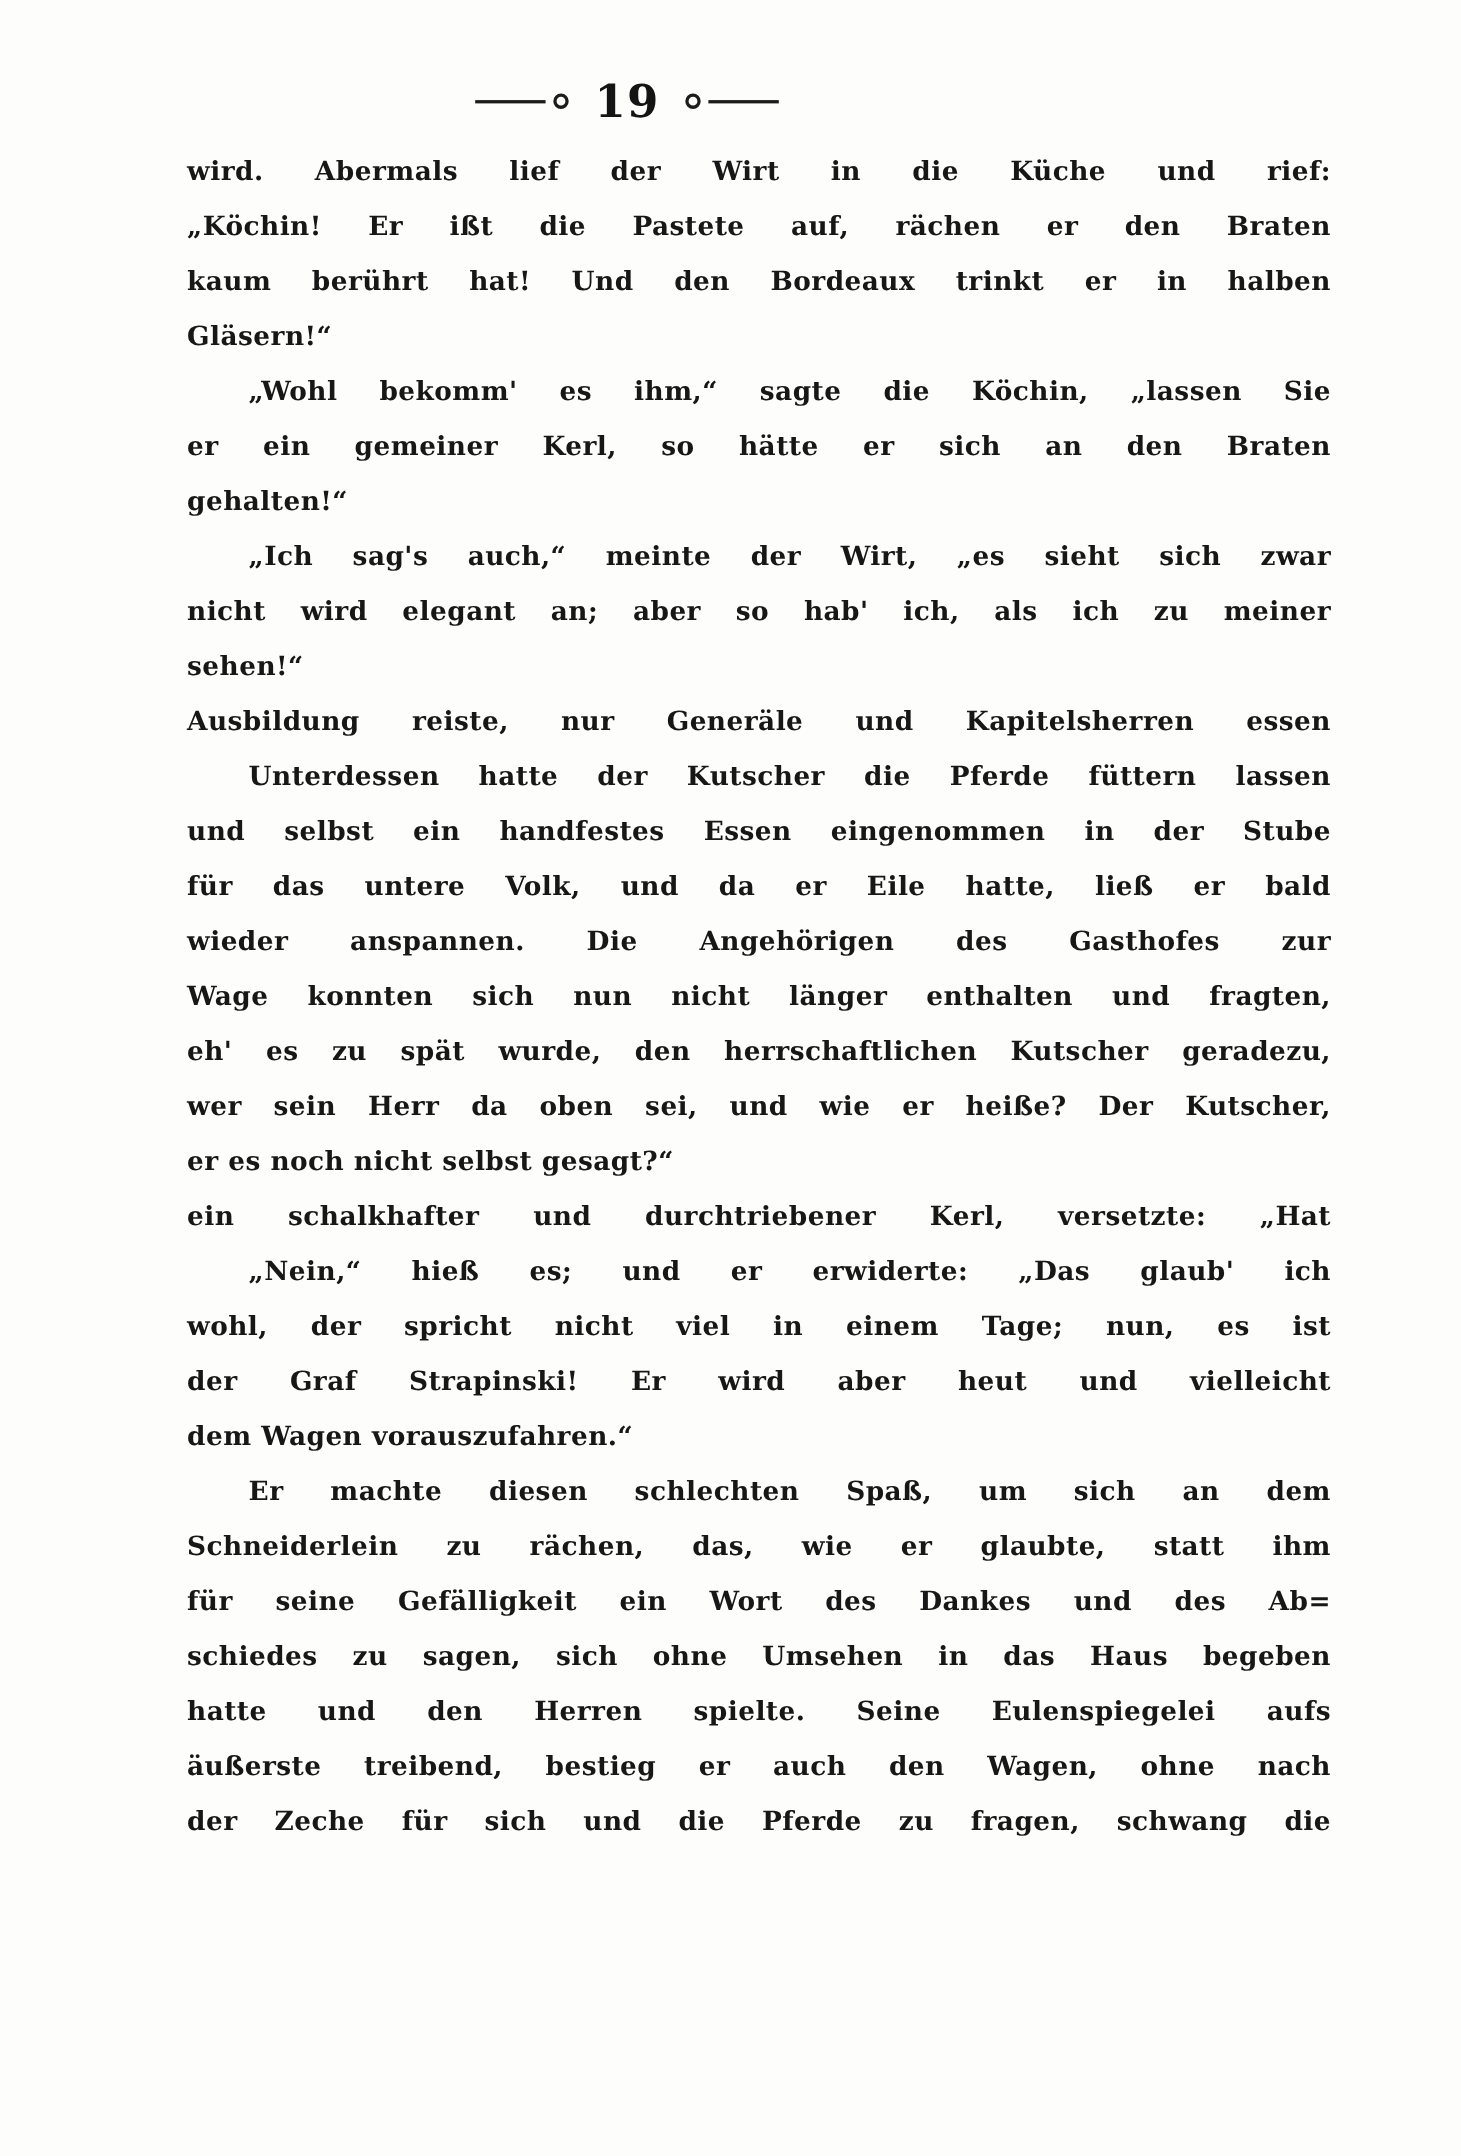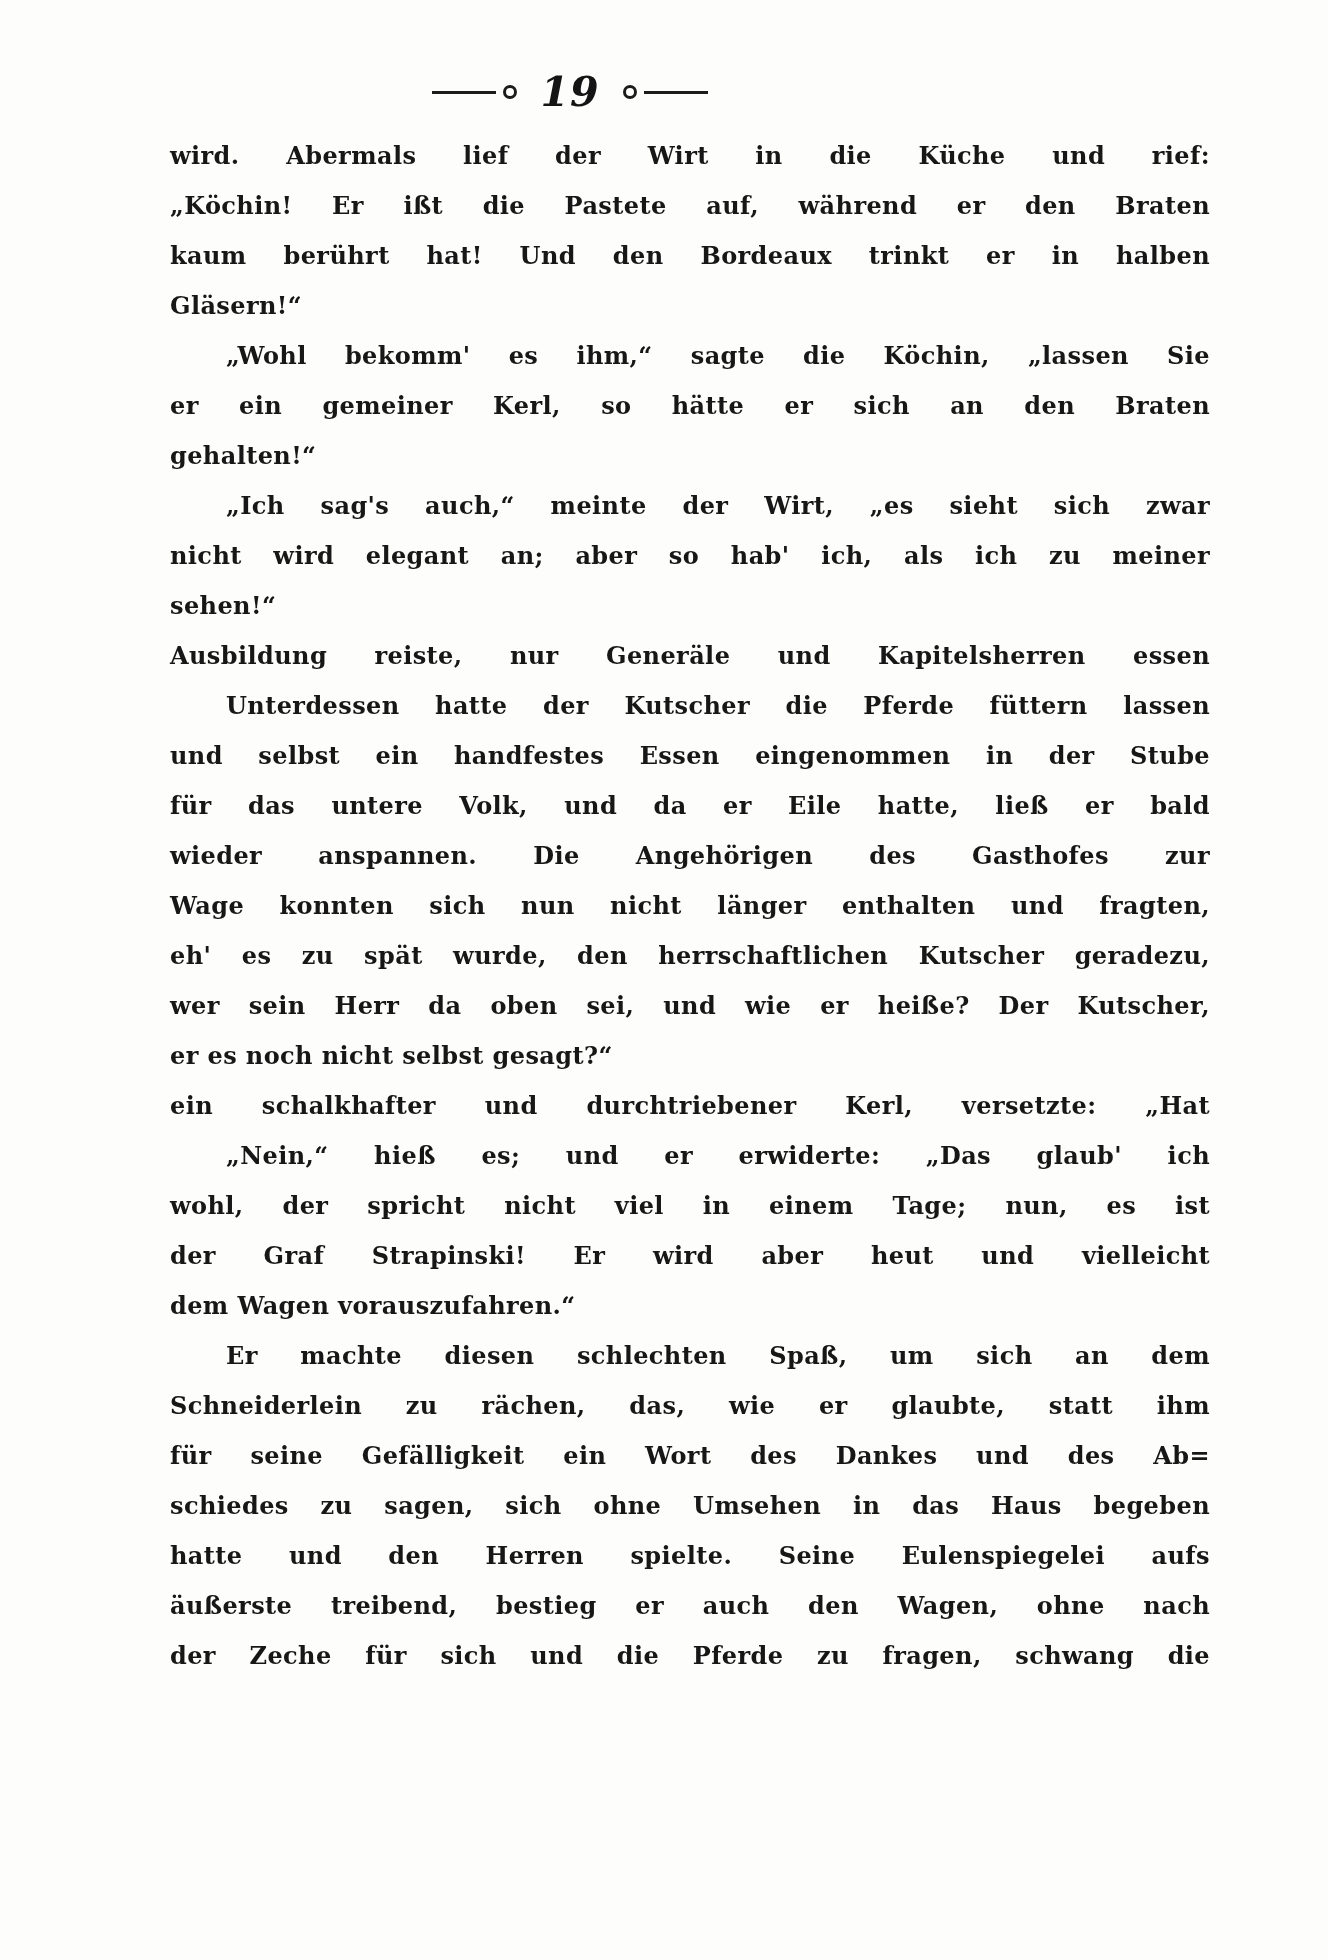--- a/index.html
+++ b/index.html
@@ -22,21 +22,20 @@
   .running-head {
     position: absolute;
     top: 66px;
     left: 0;
     width: 1140px;
     height: 52px;
     display: flex;
     align-items: center;
     justify-content: center;
     gap: 7px;
-    font-style: italic;
   }
   .head-rule {
     width: 64px;
     height: 3px;
     background: #1c1c1c;
   }
   .head-ring {
     width: 8px;
     height: 8px;
     border: 3px solid #1c1c1c;
@@ -84,21 +83,21 @@
   <div class="running-head">
     <span class="head-rule"></span>
     <span class="head-ring"></span>
     <span class="page-number">19</span>
     <span class="head-ring"></span>
     <span class="head-rule"></span>
   </div>
 
   <div class="text-block" id="text-block">
       <div class="line">wird.  Abermals lief der Wirt in die Küche und rief:</div>
-      <div class="line">„Köchin! Er ißt die Pastete auf, während er den Braten</div>
+      <div class="line">„Köchin! Er ißt die Pastete auf, rächen er den Braten</div>
       <div class="line">kaum berührt hat!  Und den Bordeaux trinkt er in halben</div>
       <div class="line para-end">Gläsern!“</div>
       <div class="line indent">„Wohl bekomm' es ihm,“ sagte die Köchin, „lassen Sie</div>
       <div class="line">er ein gemeiner Kerl, so hätte er sich an den Braten</div>
       <div class="line para-end">gehalten!“</div>
       <div class="line indent">„Ich sag's auch,“ meinte der Wirt, „es sieht sich zwar</div>
       <div class="line">nicht wird elegant an; aber so hab' ich, als ich zu meiner</div>
       <div class="line para-end">sehen!“</div>
       <div class="line">Ausbildung reiste, nur Generäle und Kapitelsherren essen</div>
       <div class="line indent">Unterdessen hatte der Kutscher die Pferde füttern lassen</div>

